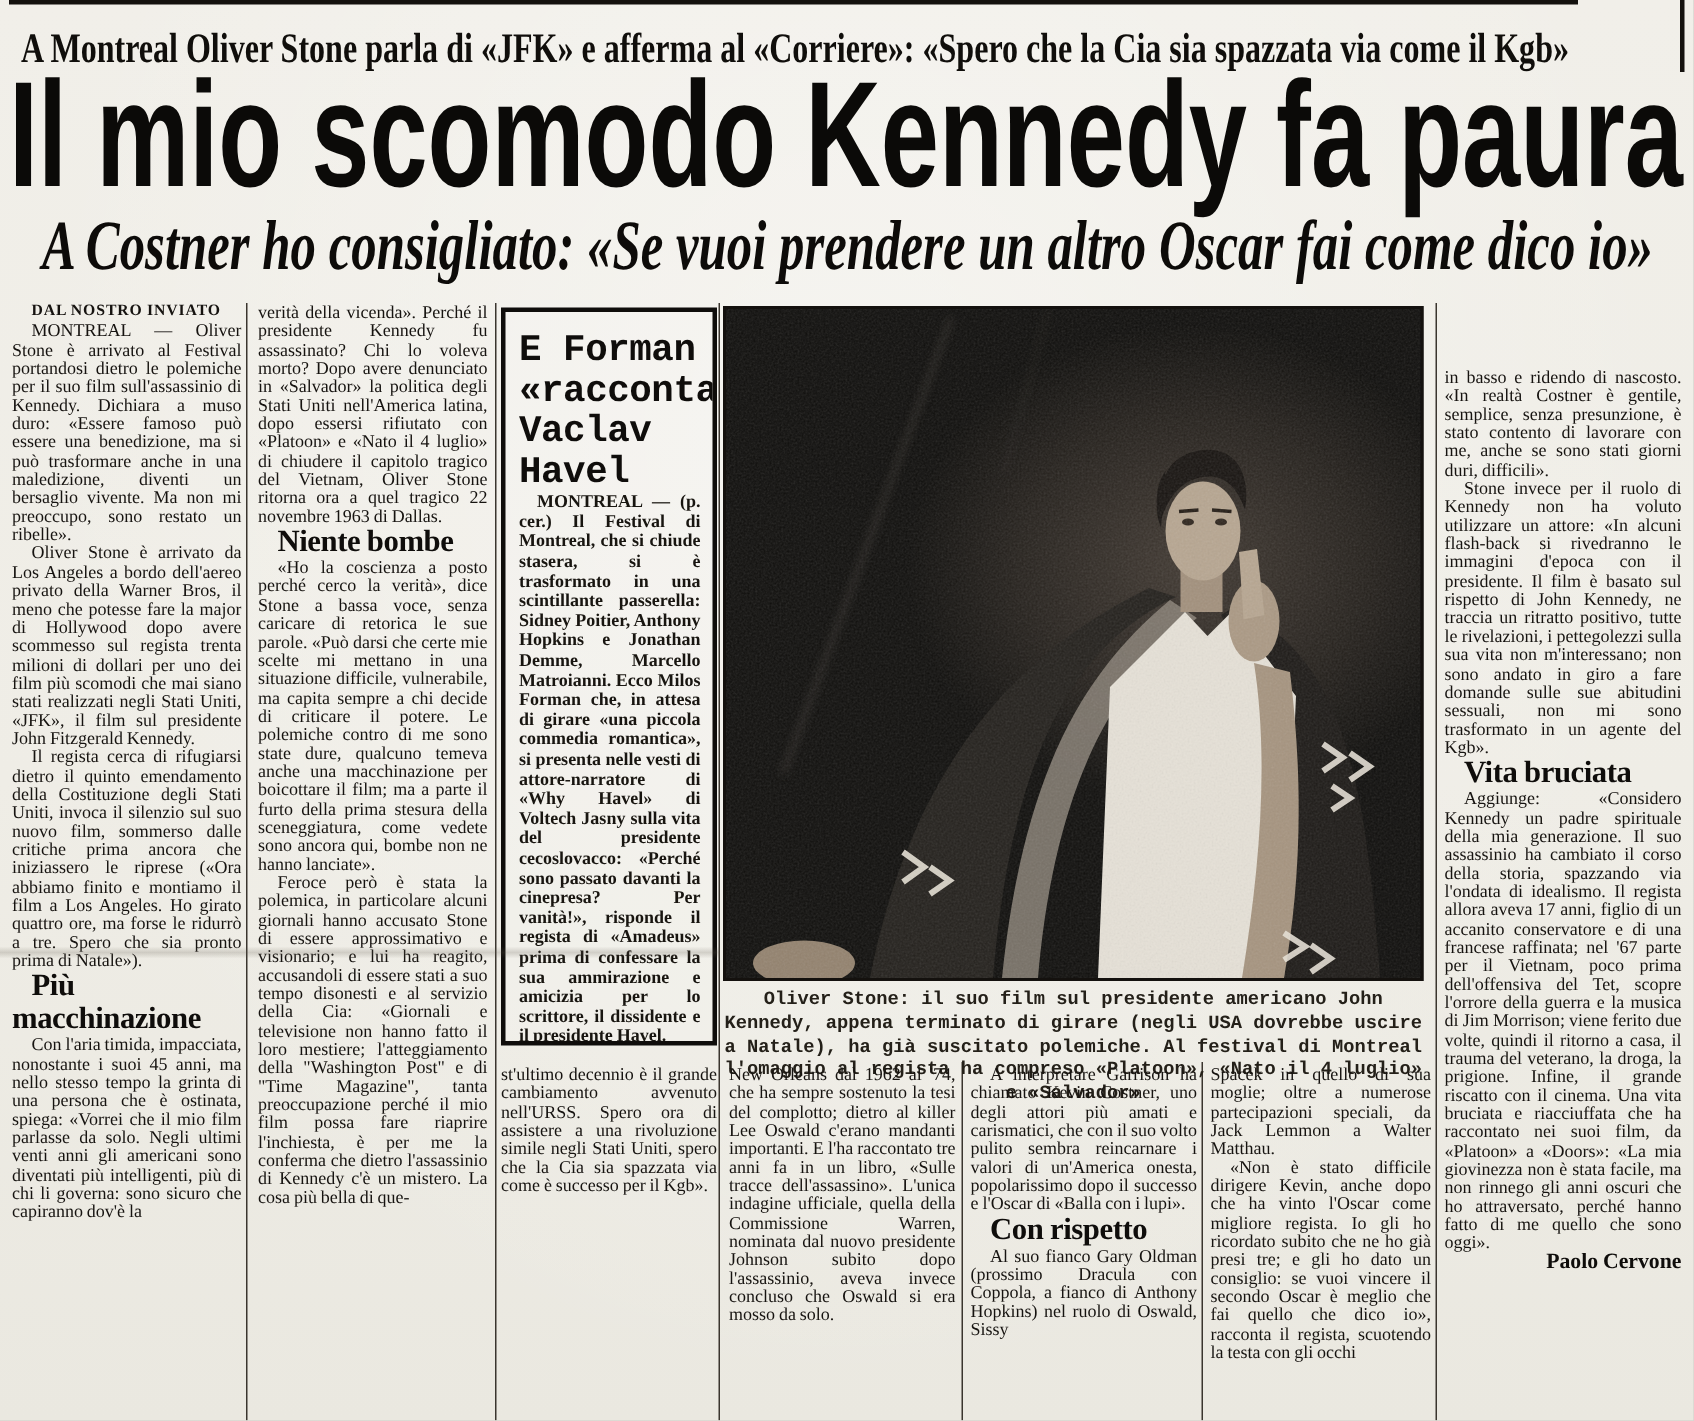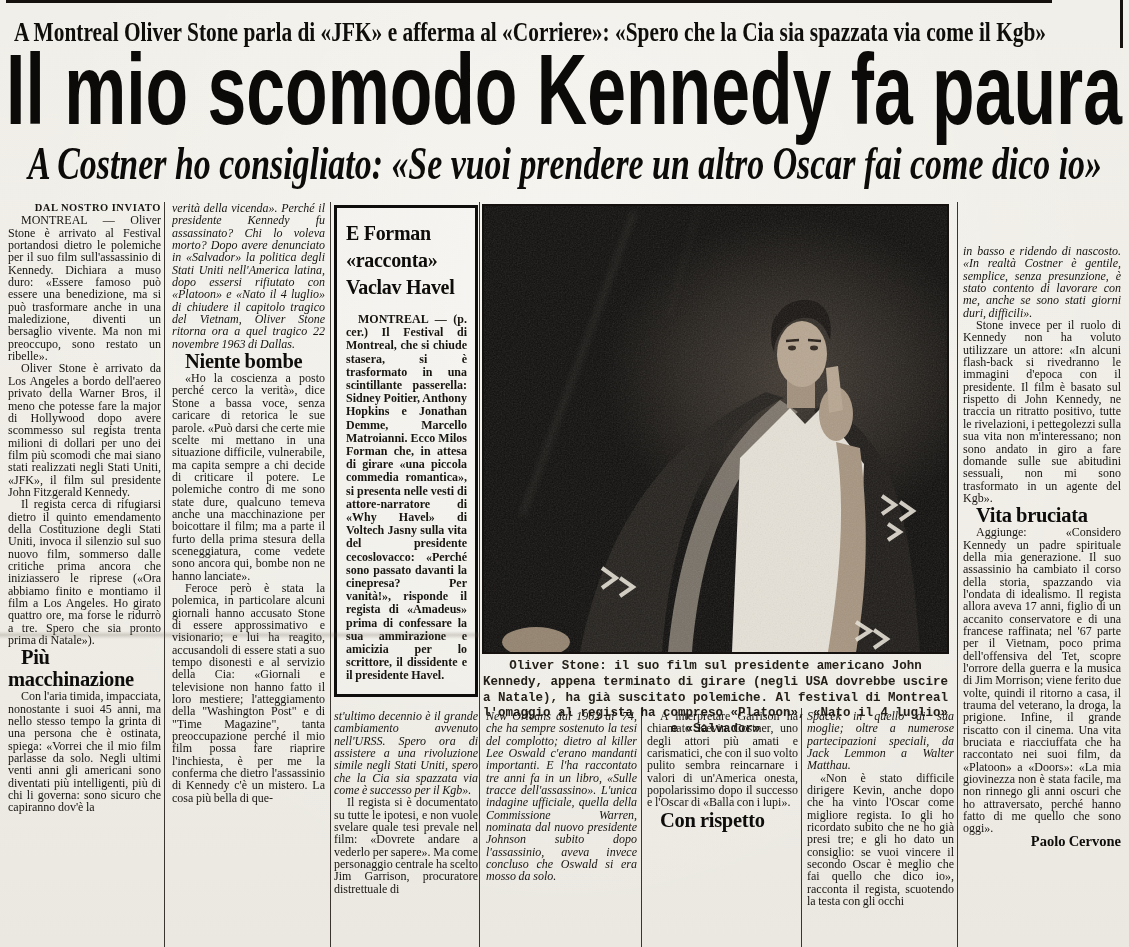--- a/index.html
+++ b/index.html
@@ -14,37 +14,37 @@
   .rule-v{position:absolute;width:1px;background:#3a352e;}
   .rule-h{position:absolute;height:3px;background:#14110e;}
   .right-tick{position:absolute;width:3px;background:#14110e;}
   svg.masthead{position:absolute;left:0;overflow:visible;}
   .col{
     position:absolute;top:202px;height:745px;overflow:hidden;
     font-size:12px;line-height:12.35px;text-align:justify;
     color:#161310;word-spacing:-0.4px;
   }
   .col p{margin:0;text-indent:13px;}
-  .col p.cont{text-indent:0;font-style:italic;}
+  .col p.cont{text-indent:0;}
   .dateline{
     font-weight:bold;font-size:10.5px;letter-spacing:.6px;
-    text-align:right;text-indent:0;margin:0 0 5px 0;
+    text-align:left;text-indent:0;margin:0 0 5px 0;
   }
   .sec-h{
     font-weight:bold;font-size:20.5px;line-height:22px;text-align:left;
     text-indent:0;margin:9px 0 6px 0;letter-spacing:-0.3px;color:#0f0d0b;
   }
   .sidebox{
     position:absolute;left:334px;top:205px;width:144px;height:492px;
     box-sizing:border-box;border:3px solid #0f0d0b;background:rgba(255,255,255,.12);
     padding:12px 8px 8px 9px;overflow:hidden;
   }
   .sidebox .boxtitle{
-    font-weight:bold;font-size:20px;line-height:27px;letter-spacing:-0.3px;
-    color:#0f0d0b;margin-bottom:12px;
+    font-weight:bold;font-size:25px;line-height:27px;letter-spacing:-0.3px;
+    color:#0f0d0b;font-family:Liberation Mono, monospace;
   }
   .sidebox .boxbody{
     font-weight:bold;font-size:12px;line-height:13.2px;text-align:justify;
     text-indent:12px;color:#181510;word-spacing:-0.3px;
   }
   .photo{
     position:absolute;left:482px;top:204px;width:467px;height:450px;
     border:2px solid #14110e;box-sizing:border-box;background:#0e0d0c;
   }
   .caption{
@@ -109,21 +109,20 @@
     <div class="boxtitle">
       <div>E Forman</div>
       <div>«racconta»</div>
       <div>Vaclav Havel</div>
     </div>
     <div class="boxbody">MONTREAL — (p. cer.) Il Festival di Montreal, che si chiude stasera, si è trasformato in una scintillante passerella: Sidney Poitier, Anthony Hopkins e Jonathan Demme, Marcello Matroianni. Ecco Milos Forman che, in attesa di girare «una piccola commedia romantica», si presenta nelle vesti di attore-narratore di «Why Havel» di Voltech Jasny sulla vita del presidente cecoslovacco: «Perché sono passato davanti la cinepresa? Per vanità!», risponde il regista di «Amadeus» prima di confessare la sua ammirazione e amicizia per lo scrittore, il dissidente e il presidente Havel.</div>
   </div>
 
   <div class="col subcol" style="left:334px;width:144px;">
     <p class="cont">st'ultimo decennio è il grande cambiamento avvenuto nell'URSS. Spero ora di assistere a una rivoluzione simile negli Stati Uniti, spero che la Cia sia spazzata via come è successo per il Kgb».</p>
-    <p>Il regista si è documentato su tutte le ipotesi, e non vuole svelare quale tesi prevale nel film: «Dovrete andare a vederlo per sapere». Ma come personaggio centrale ha scelto Jim Garrison, procuratore distrettuale di</p>
   </div>
 
   <div class="photo">
     <svg width="463" height="446" viewBox="0 0 463 446">
       <defs>
         <radialGradient id="glow" cx="50%" cy="50%" r="50%">
           <stop offset="0%" stop-color="#4a4139"></stop>
           <stop offset="60%" stop-color="#2a2520"></stop>
           <stop offset="100%" stop-color="#2a2520" stop-opacity="0"></stop>
         </radialGradient>
@@ -181,20 +180,21 @@
 
   <div class="caption">Oliver Stone: il suo film sul presidente americano John Kennedy, appena terminato di girare (negli USA dovrebbe uscire a Natale), ha già suscitato polemiche. Al festival di Montreal l'omaggio al regista ha compreso «Platoon», «Nato il 4 luglio» e «Salvador»</div>
 
   <div class="col subcol" style="left:486px;width:151px;">
     <p class="cont">New Orleans dal 1962 al '74, che ha sempre sostenuto la tesi del complotto; dietro al killer Lee Oswald c'erano mandanti importanti. E l'ha raccontato tre anni fa in un libro, «Sulle tracce dell'assassino». L'unica indagine ufficiale, quella della Commissione Warren, nominata dal nuovo presidente Johnson subito dopo l'assassinio, aveva invece concluso che Oswald si era mosso da solo.</p>
   </div>
 
   <div class="col subcol" style="left:647px;width:151px;">
     <p>A interpretare Garrison ha chiamato Kevin Costner, uno degli attori più amati e carismatici, che con il suo volto pulito sembra reincarnare i valori di un'America onesta, popolarissimo dopo il successo e l'Oscar di «Balla con i lupi».</p>
     <p class="sec-h">Con rispetto</p>
+    <p>Al suo fianco Gary Oldman (prossimo Dracula con Coppola, a fianco di Anthony Hopkins) nel ruolo di Oswald, Sissy</p>
   </div>
 
   <div class="col subcol" style="left:807px;width:147px;">
     <p class="cont">Spacek in quello di sua moglie; oltre a numerose partecipazioni speciali, da Jack Lemmon a Walter Matthau.</p>
     <p>«Non è stato difficile dirigere Kevin, anche dopo che ha vinto l'Oscar come migliore regista. Io gli ho ricordato subito che ne ho già presi tre; e gli ho dato un consiglio: se vuoi vincere il secondo Oscar è meglio che fai quello che dico io», racconta il regista, scuotendo la testa con gli occhi</p>
   </div>
 
   <div class="col" style="left:963px;width:158px;margin-top:43px;">
     <p class="cont">in basso e ridendo di nascosto. «In realtà Costner è gentile, semplice, senza presunzione, è stato contento di lavorare con me, anche se sono stati giorni duri, difficili».</p>
     <p>Stone invece per il ruolo di Kennedy non ha voluto utilizzare un attore: «In alcuni flash-back si rivedranno le immagini d'epoca con il presidente. Il film è basato sul rispetto di John Kennedy, ne traccia un ritratto positivo, tutte le rivelazioni, i pettegolezzi sulla sua vita non m'interessano; non sono andato in giro a fare domande sulle sue abitudini sessuali, non mi sono trasformato in un agente del Kgb».</p>

